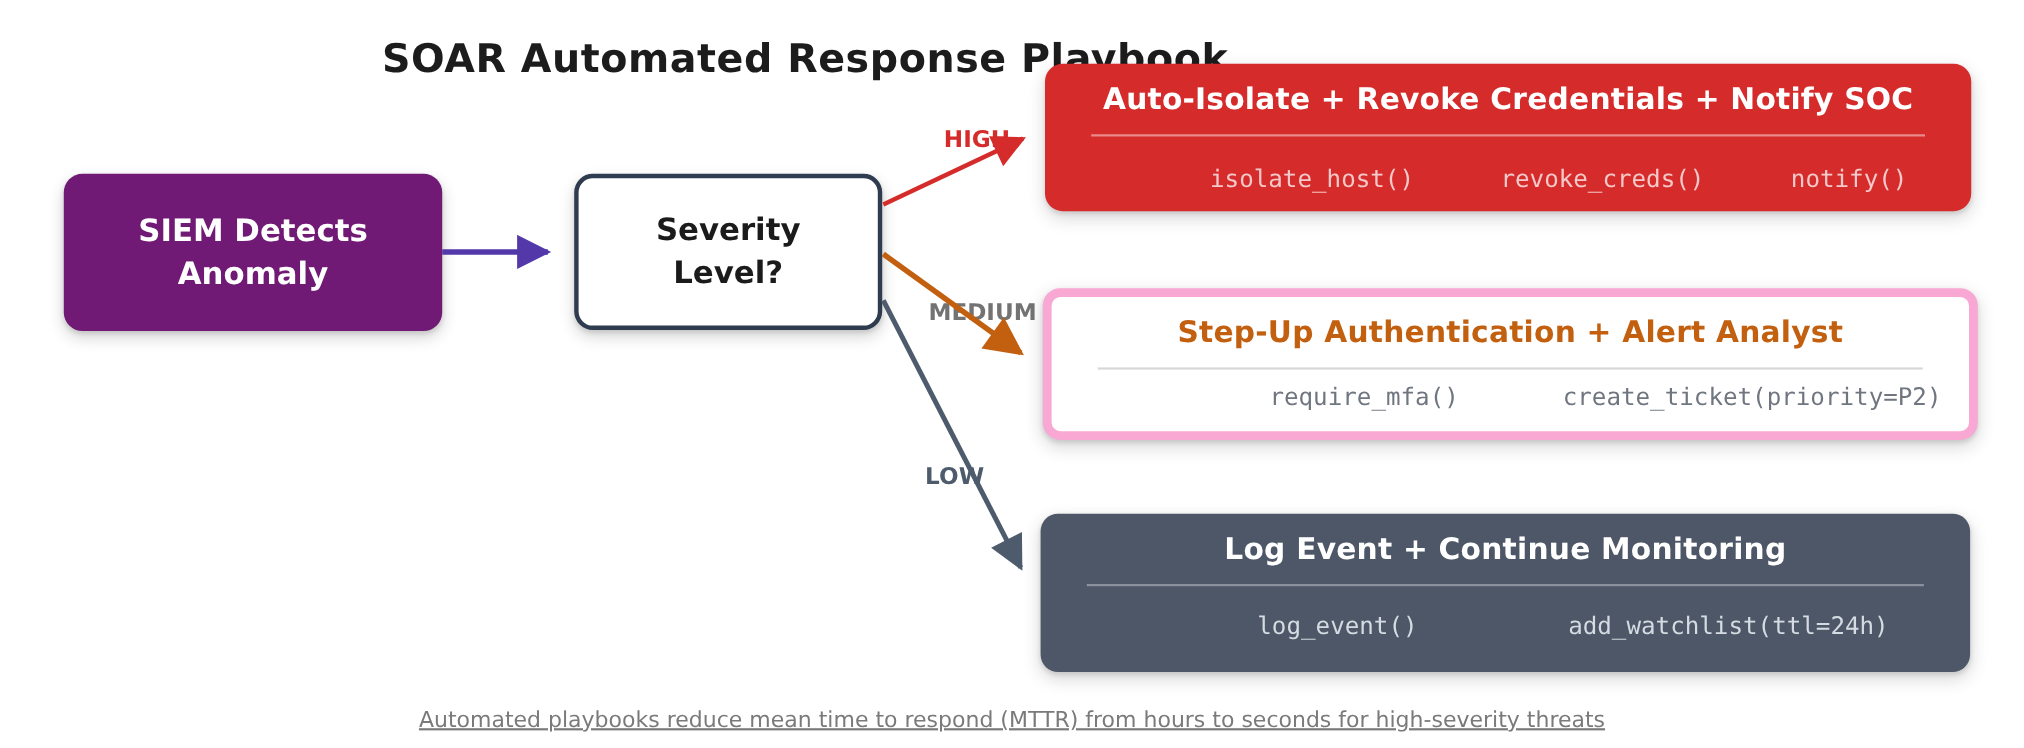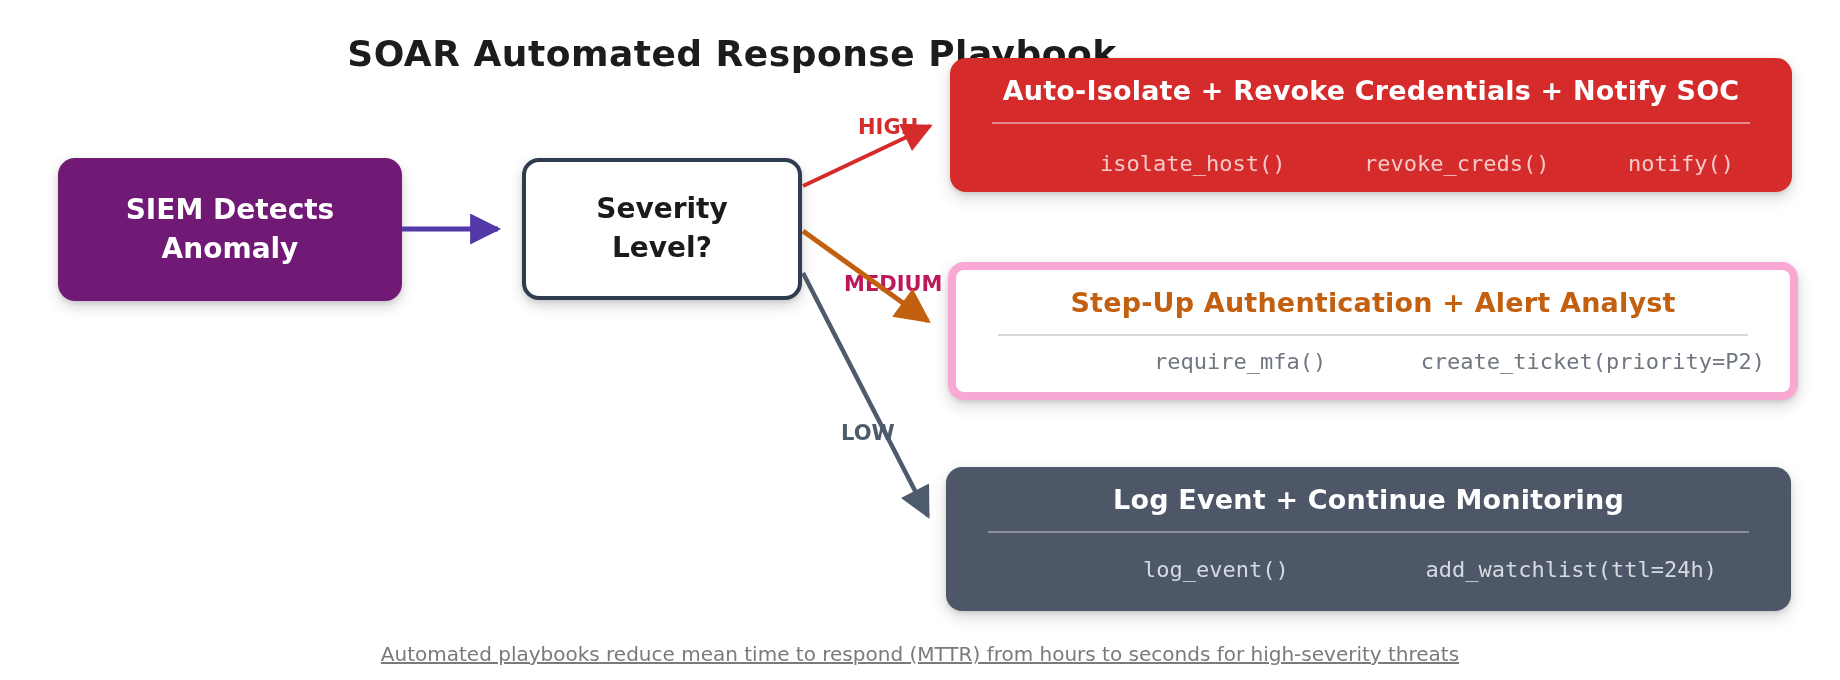--- a/index.html
+++ b/index.html
@@ -71,21 +71,21 @@
   #card-low{left:946px;top:467px;width:845px;height:144px;background:#4d5767;}
   #card-low .card-title{color:#ffffff;}
   #card-low .card-divider{border-top-color:rgba(255,255,255,0.35);}
   #card-low .card-code{color:#d4dbe2;padding:0 74px 6px 197px;}
   
   .edge-label{
     position:absolute;font-weight:bold;font-size:21px;line-height:1;
     text-shadow:0 0 3px #fff,0 0 3px #fff,0 0 4px #fff,0 0 5px #fff;
   }
   #label-high{left:858px;top:117px;color:#d62b2b;}
-  #label-medium{left:844px;top:274px;color:#be185d;}
+  #label-medium{left:844px;top:274px;color:#737373;}
   #label-low{left:841px;top:423px;color:#4e5b6c;}
 </style>
 </head>
 <body>
 
 <div id="canvas">
 
   <div id="diagram-title" class="under">SOAR Automated Response Playbook</div>
 
   <div id="node-start" class="node">

